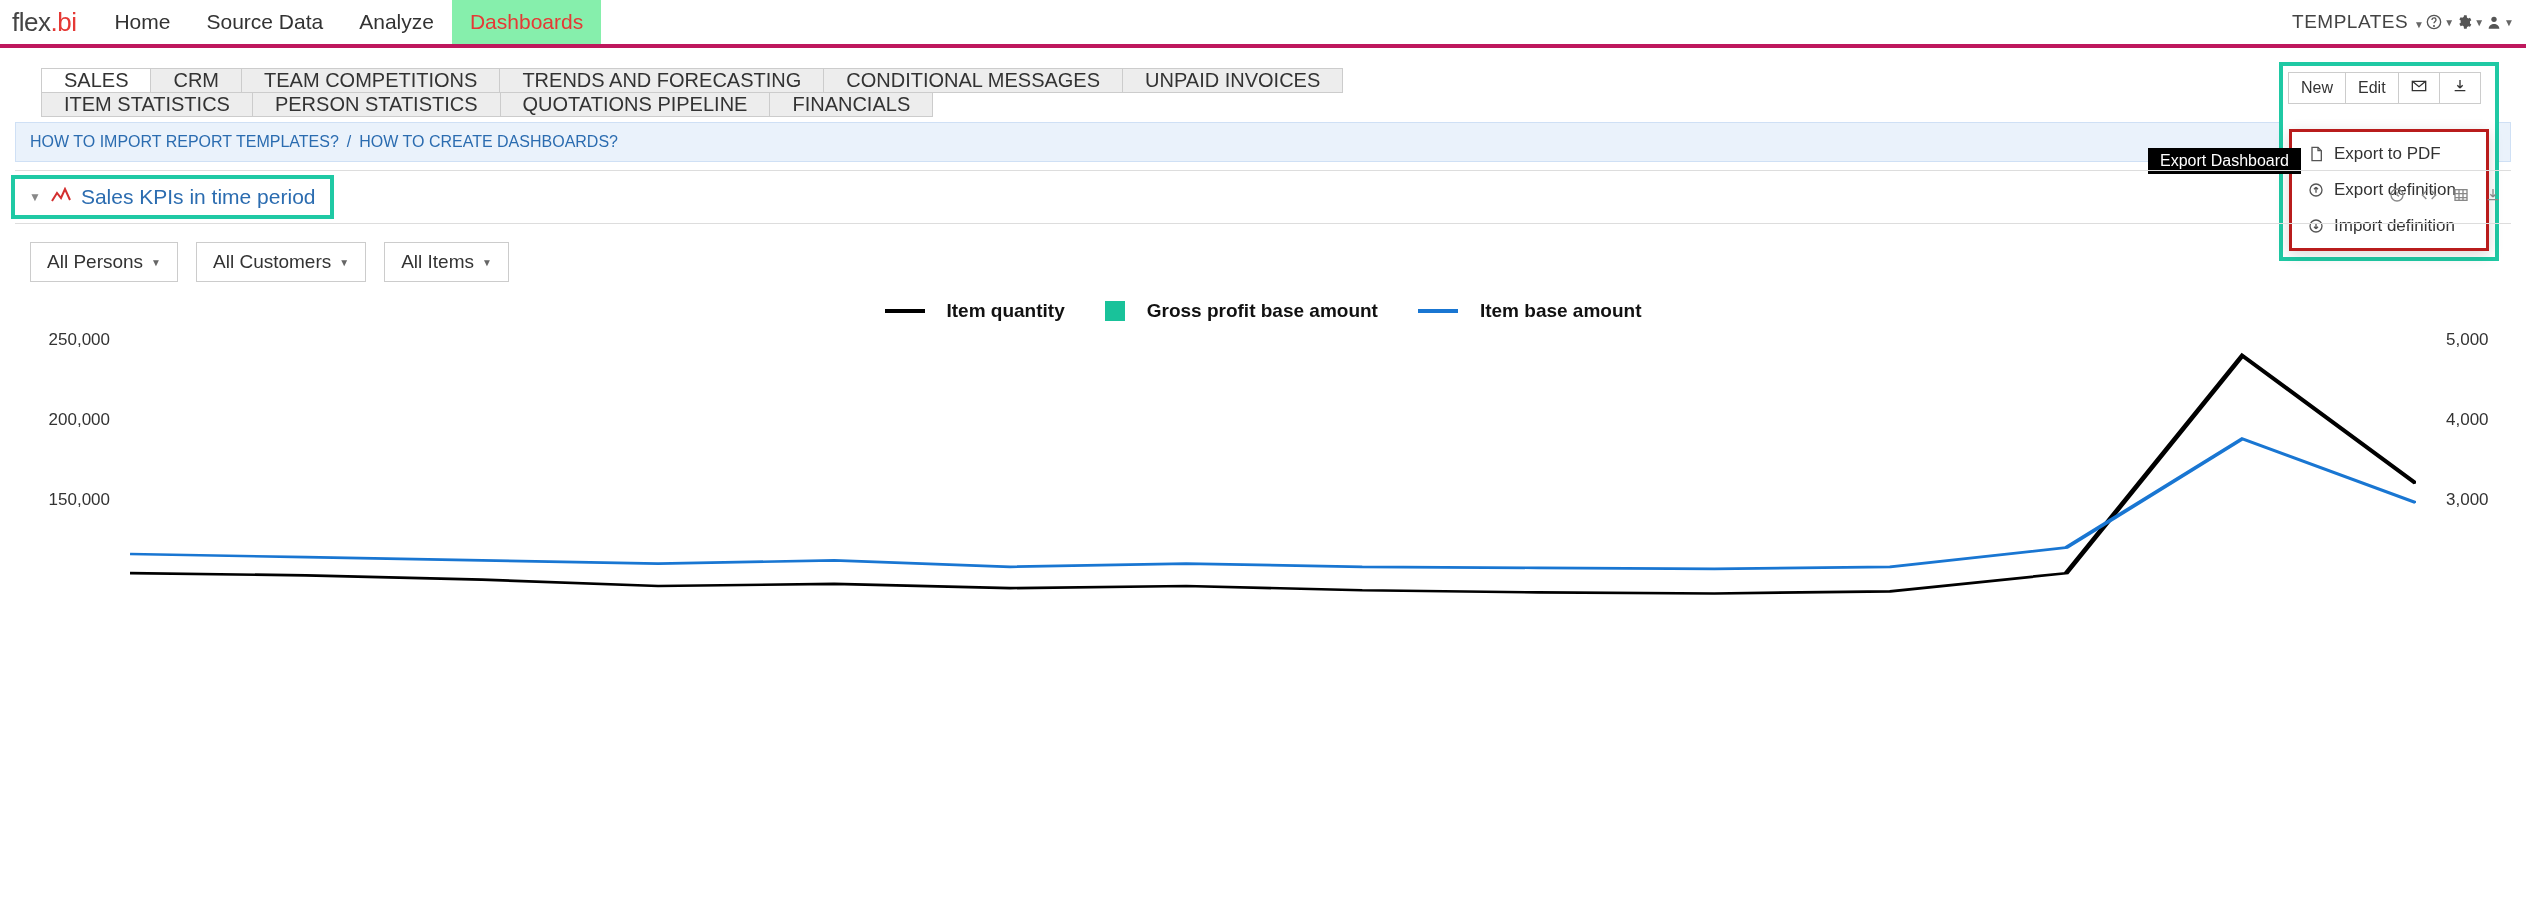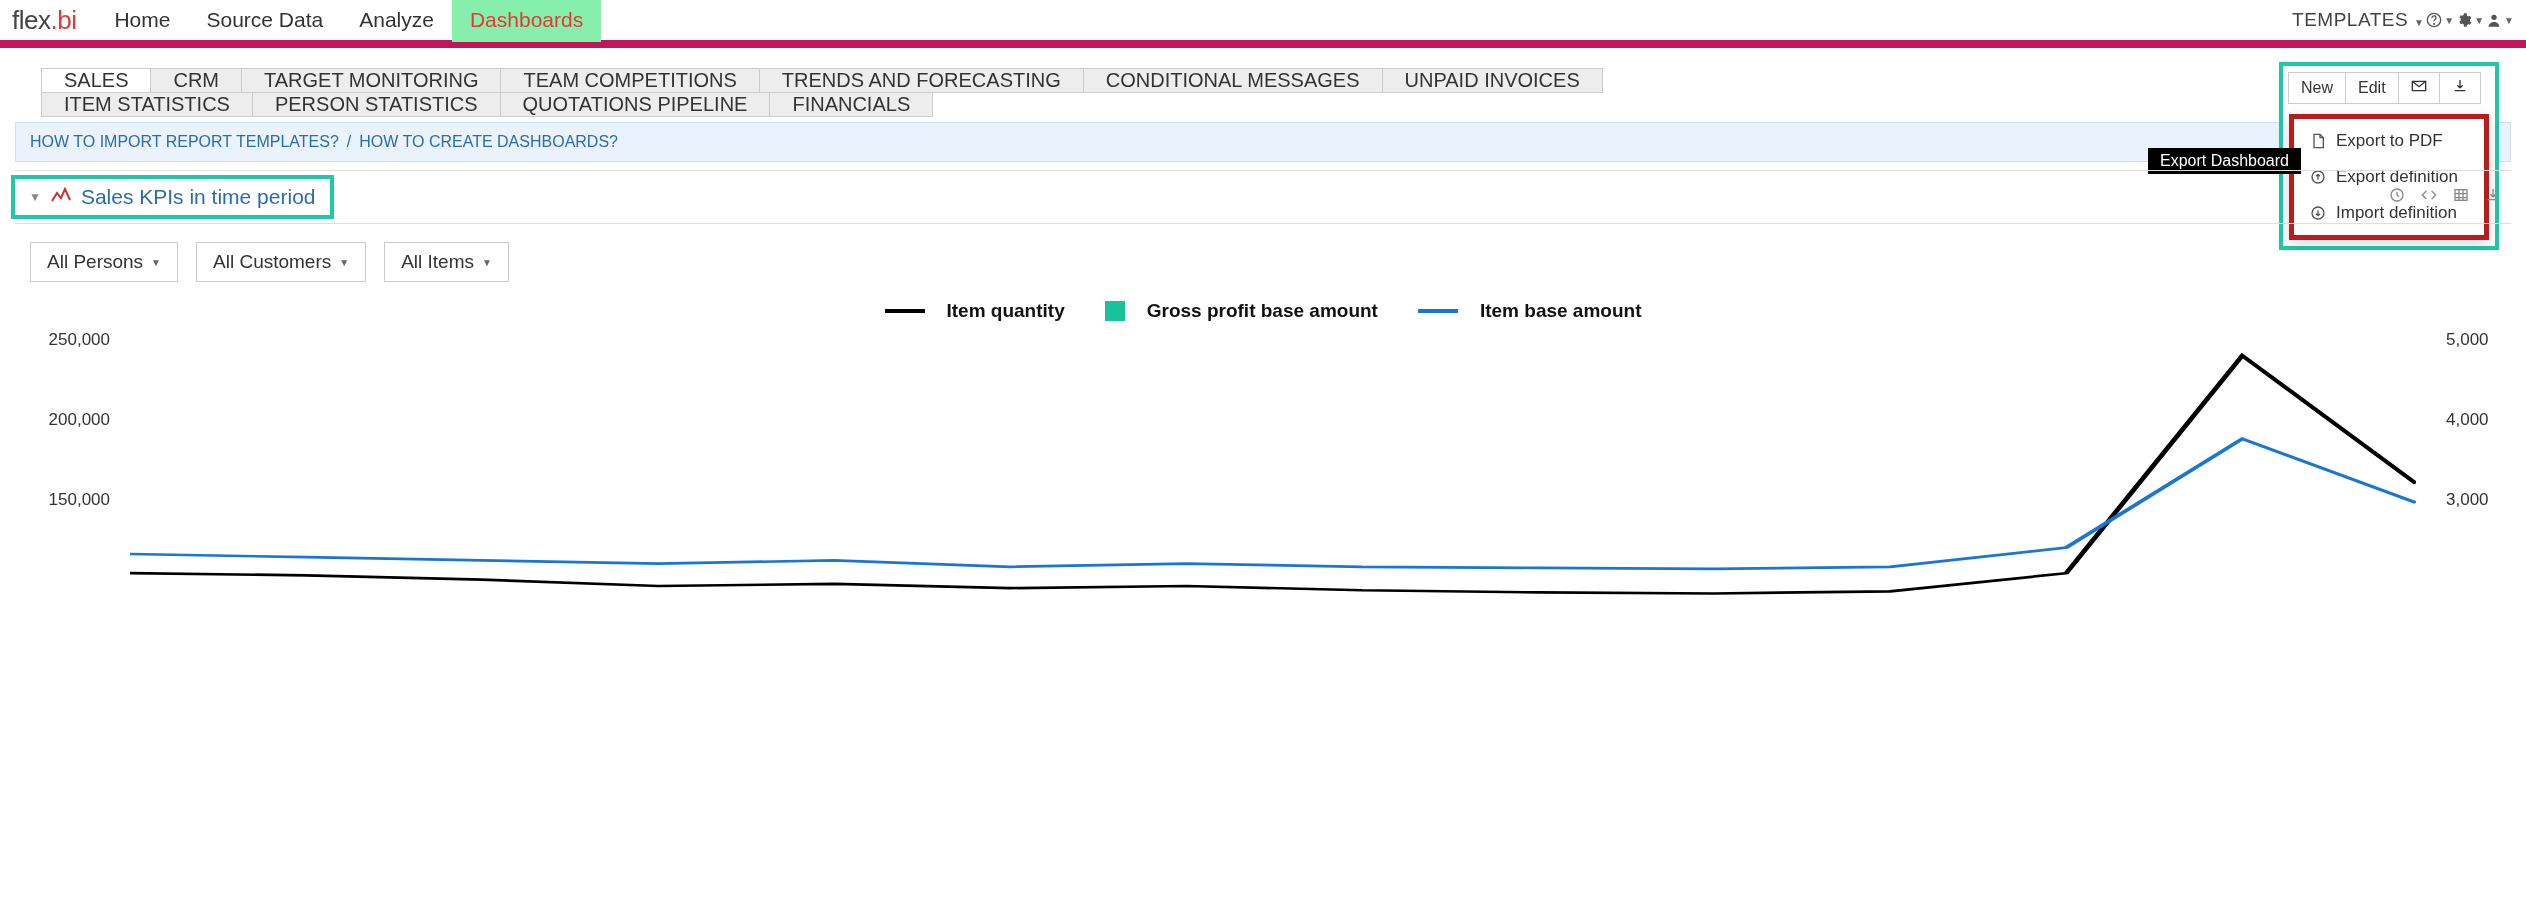--- a/index.html
+++ b/index.html
@@ -1,37 +1,37 @@
 <!DOCTYPE html>
 <html><head>
 <meta charset="utf-8">
 <style>
 * { box-sizing: border-box; margin: 0; padding: 0; }
 body { font-family: -apple-system, "Helvetica Neue", Arial, sans-serif; font-size: 14px; color: #333; background: #fff; width: 2526px; }
-.topbar { display: flex; align-items: center; height: 48px; border-bottom: 8px solid #be185d; background: #fff; padding: 0 12px; }
+.topbar { display: flex; align-items: center; height: 48px; border-bottom: 4px solid #be185d; background: #fff; padding: 0 12px; }
 .logo { font-size: 26px; font-weight: 400; letter-spacing: -0.5px; color: #444; margin-right: 20px; }
 .logo .accent { color: #e53935; }
 .nav-link { font-size: 21px; color: #333; padding: 10px 18px; cursor: pointer; }
 .nav-link.active { color: #e53935; background: #86efac; }
 .topbar-right { margin-left: auto; display: flex; align-items: center; gap: 2px; }
 .templates-btn { font-size: 19px; color: #444; cursor: pointer; letter-spacing: 0.5px; }
 .icon-btn { font-size: 20px; color: #555; cursor: pointer; display: inline-flex; align-items: center; gap: 2px; }
 .caret { font-size: 10px; color: #666; }
 
 .tabs-row { display: flex; flex-wrap: wrap; padding: 20px 20px 0 42px; gap: 0; align-items: center; }
 .tab { font-size: 20px; color: #333; padding: 0 22px; background: #ededed; border: 1px solid #ccc; cursor: pointer; margin-left: -1px; }
 .tab.active { background: #fff; border-bottom: 1px solid #fff; }
 .tabs-row2 { display: flex; padding-left: 42px; }
 .tabs-row2 .tab { margin-top: -1px; }
 
 .action-bar { position: absolute; top: 62px; right: 27px; border: 4px solid #1fc9a4; padding: 6px; background: #fff; }
 .btn-group { display: flex; }
 .btn-sm { font-size: 16px; color: #333; background: #fff; border: 1px solid #ccc; padding: 5px 12px; cursor: pointer; margin-left: -1px; }
 .btn-sm.icon-only { padding: 5px 12px; }
-.dropdown-menu { margin-top: 10px; background: #fff; border: 5px solid #b91c1c; box-shadow: 0 4px 14px rgba(0,0,0,0.15); padding: 4px 0; min-width: 200px; }
+.dropdown-menu { margin-top: 25px; background: #fff; border: 3px solid #b91c1c; box-shadow: 0 4px 14px rgba(0,0,0,0.15); padding: 4px 0; min-width: 200px; }
 .dropdown-item { display: flex; align-items: center; gap: 10px; padding: 8px 16px; font-size: 17px; color: #333; cursor: pointer; }
 
 .black-label { position: absolute; background: #000; color: #fff; font-size: 16px; padding: 4px 12px; white-space: nowrap; }
 .label-export { top: 148px; right: 225px; }
 
 .help-bar { margin: 5px 15px 0 15px; background: #eaf2fb; border: 1px solid #cfe0f5; padding: 10px 14px; display: flex; align-items: center; gap: 8px; font-size: 16px; }
 .help-bar a { color: #2b6cb0; text-decoration: none; }
 .help-bar .sep { color: #2b6cb0; }
 
 .report-header { display: flex; align-items: center; margin: 8px 15px 0 15px; border: 1px solid #ddd; border-left: none; border-right: none; padding: 4px 0; position: relative; }
@@ -99,21 +99,20 @@
           <path d="M4 22c0-4 4-7 8-7s8 3 8 7"></path>
         </svg>
       <span class="caret">▼</span>
     </div>
   </div>
 </div>
 
 <div class="tabs-row">
   <div class="tab active">SALES</div>
   <div class="tab">CRM</div>
-  <div class="tab">TARGET MONITORING</div>
   <div class="tab">TEAM COMPETITIONS</div>
   <div class="tab">TRENDS AND FORECASTING</div>
   <div class="tab">CONDITIONAL MESSAGES</div>
   <div class="tab">UNPAID INVOICES</div>
 </div>
 <div class="tabs-row2">
   <div class="tab">ITEM STATISTICS</div>
   <div class="tab">PERSON STATISTICS</div>
   <div class="tab">QUOTATIONS PIPELINE</div>
   <div class="tab">FINANCIALS</div>

